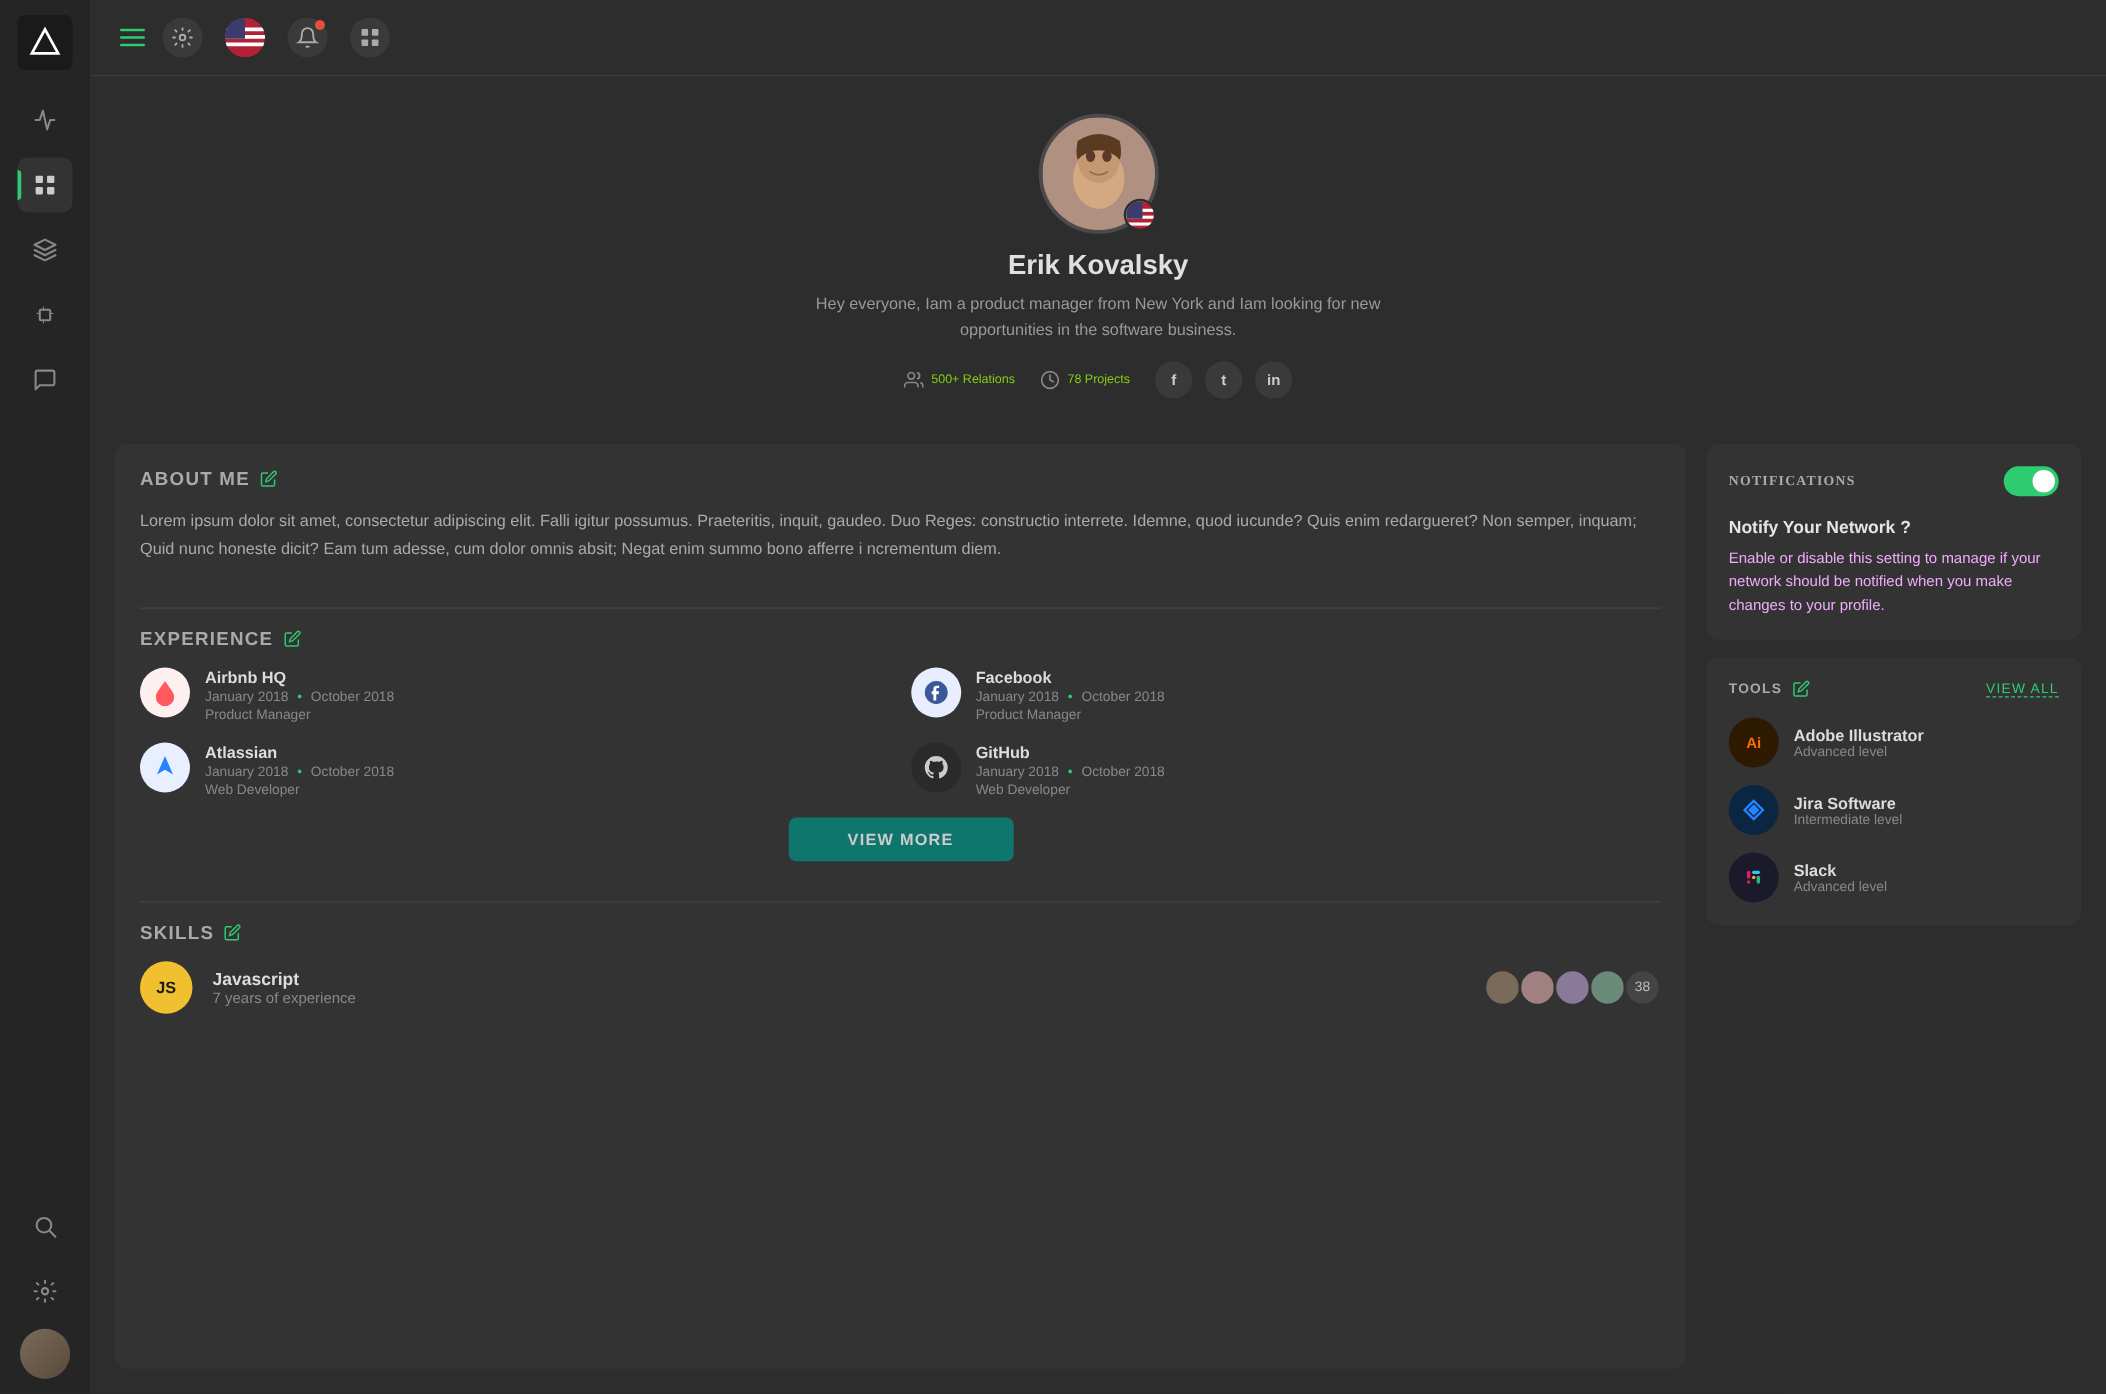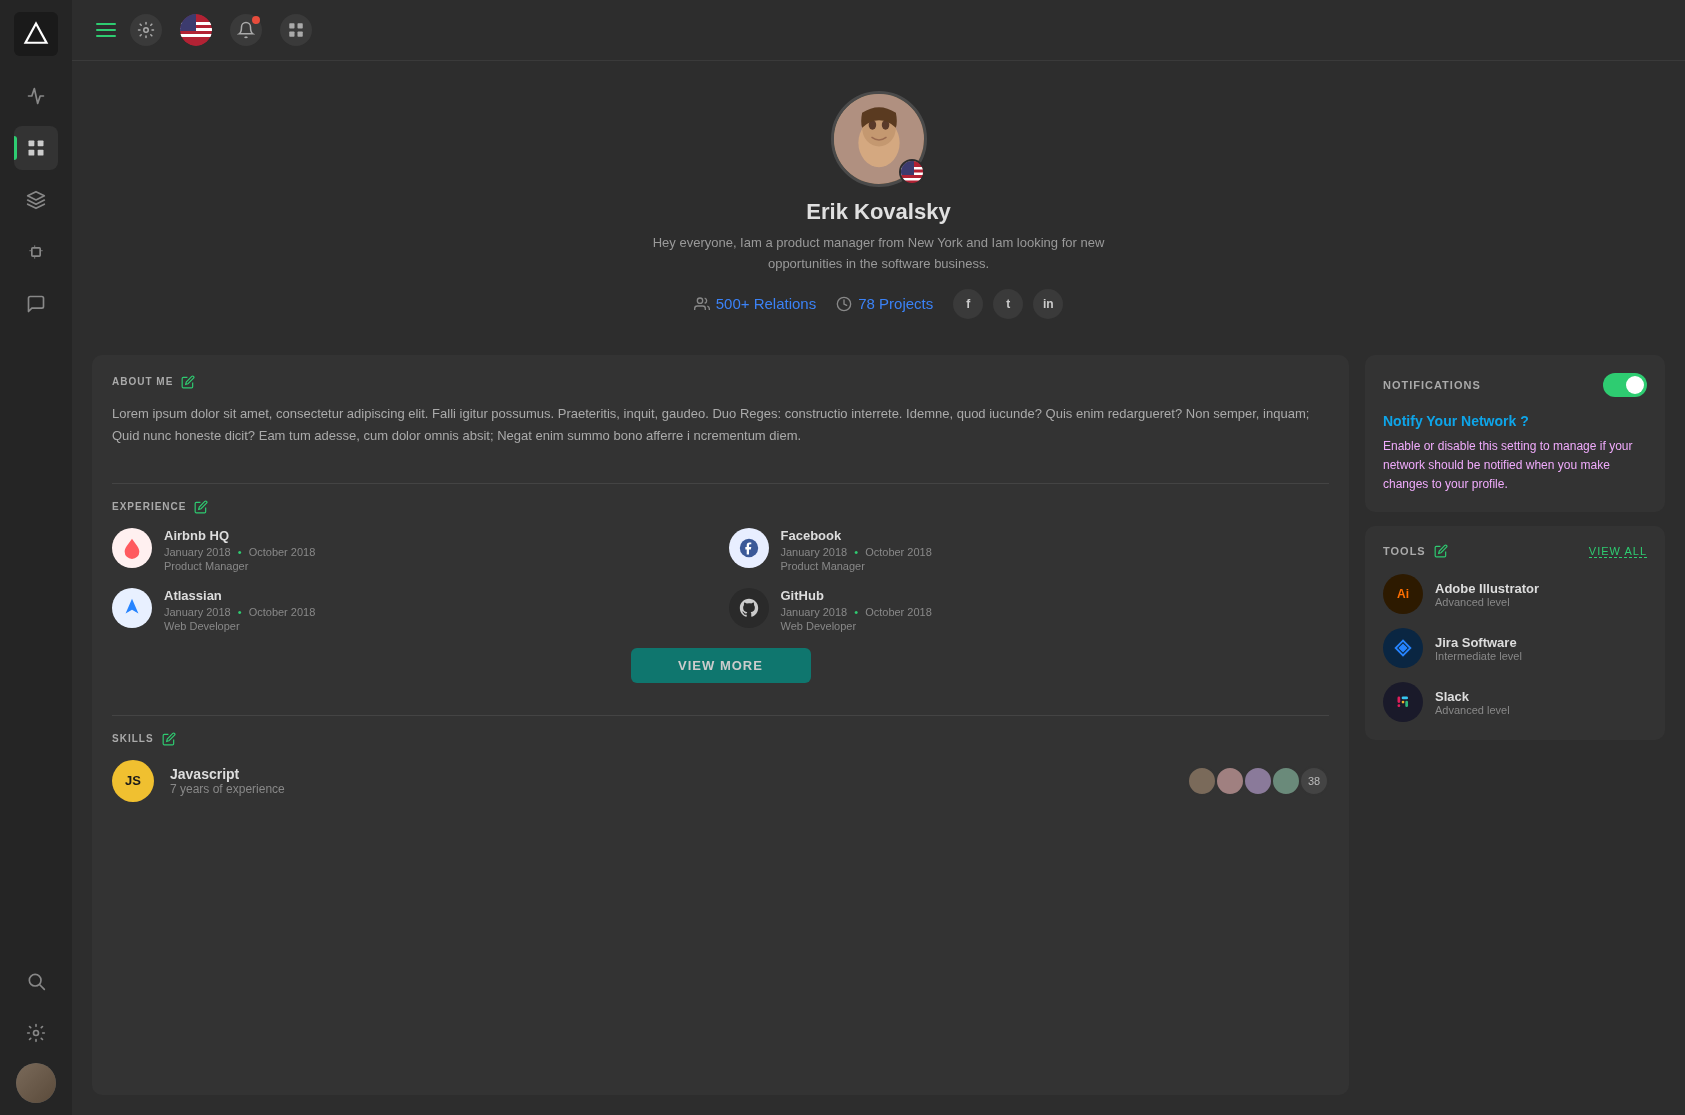--- a/index.html
+++ b/index.html
@@ -160,21 +160,21 @@
       max-width: 480px;
       line-height: 1.6;
       margin-bottom: 14px;
     }
     .profile-stats {
       display: flex; align-items: center; gap: 20px;
       margin-bottom: 16px;
     }
     .stat-item {
       display: flex; align-items: center; gap: 6px;
-      font-size: 15px; color: #3b82f6;
+      font-size: 10px; color: #84cc16;
     }
     .stat-item svg { width: 16px; height: 16px; fill: #888; }
     .social-icons {
       display: flex; gap: 10px;
     }
     .social-btn {
       width: 30px; height: 30px;
       border-radius: 50%;
       background: #3a3a3a;
       display: flex; align-items: center; justify-content: center;
@@ -203,21 +203,21 @@
     .right-panel {
       width: 300px;
       display: flex;
       flex-direction: column;
       gap: 14px;
     }
 
     
     .section-header {
       display: flex; align-items: center; gap: 8px;
-      font-size: 10px; font-weight: 700; letter-spacing: 1px;
+      font-size: 15px; font-weight: 700; letter-spacing: 1px;
       color: #aaa; text-transform: uppercase;
       margin-bottom: 14px;
     }
     .section-header svg { width: 14px; height: 14px; fill: #2ecc71; }
 
     
     .about-text {
       font-size: 13px;
       color: #aaa;
       line-height: 1.7;
@@ -314,20 +314,21 @@
     .card {
       background: #333;
       border-radius: 10px;
       padding: 18px;
     }
 
     
     .notif-header {
       display: flex; align-items: center; justify-content: space-between;
       margin-bottom: 16px;
+      font-family: Liberation Serif, serif;
     }
     .notif-title {
       font-size: 11px; font-weight: 700; letter-spacing: 1px;
       color: #aaa; text-transform: uppercase;
     }
     .toggle {
       width: 44px; height: 24px;
       border-radius: 12px;
       background: #2ecc71;
       position: relative;
@@ -335,21 +336,21 @@
     }
     .toggle::after {
       content: '';
       position: absolute;
       right: 3px; top: 3px;
       width: 18px; height: 18px;
       border-radius: 50%;
       background: white;
     }
     .notif-heading {
-      font-size: 14px; font-weight: 600; color: #0ea5e9;
+      font-size: 14px; font-weight: 600; color: #e5e5e5;
       margin-bottom: 8px;
     }
     .notif-desc {
       font-size: 12px; color: #f0abfc; line-height: 1.6;
     }
 
     
     .tools-header {
       display: flex; align-items: center; justify-content: space-between;
       margin-bottom: 16px;

